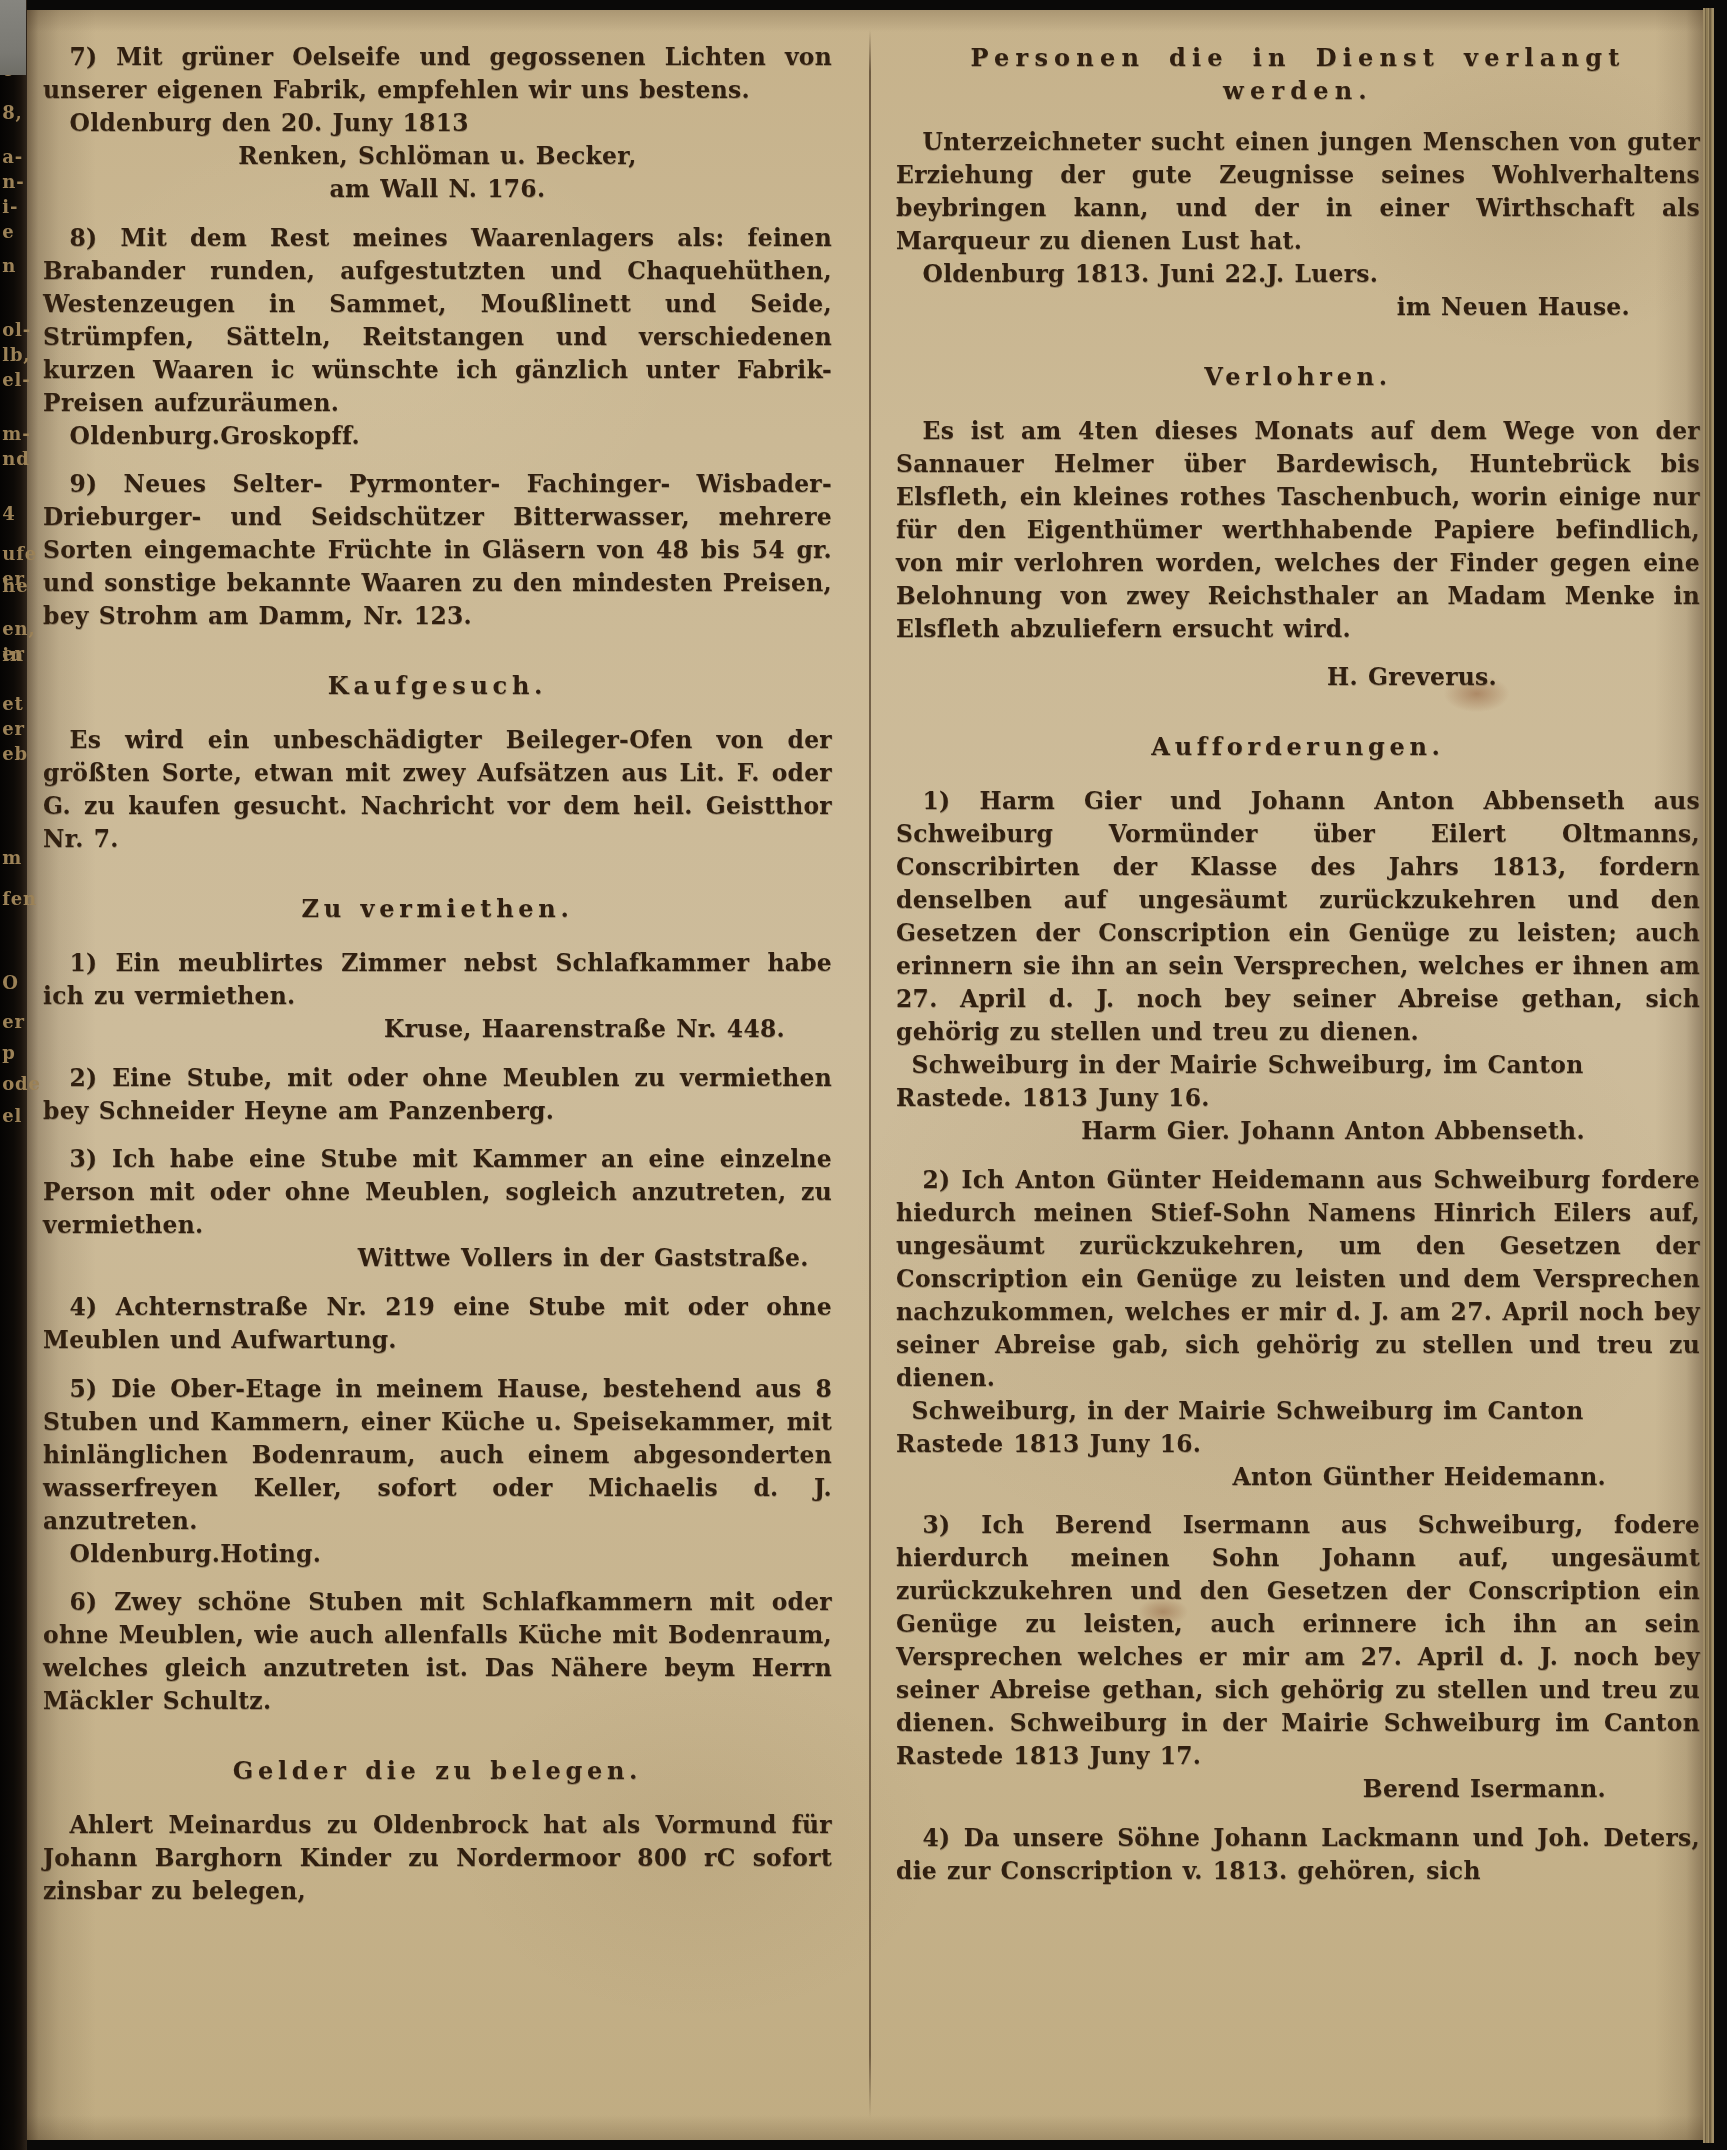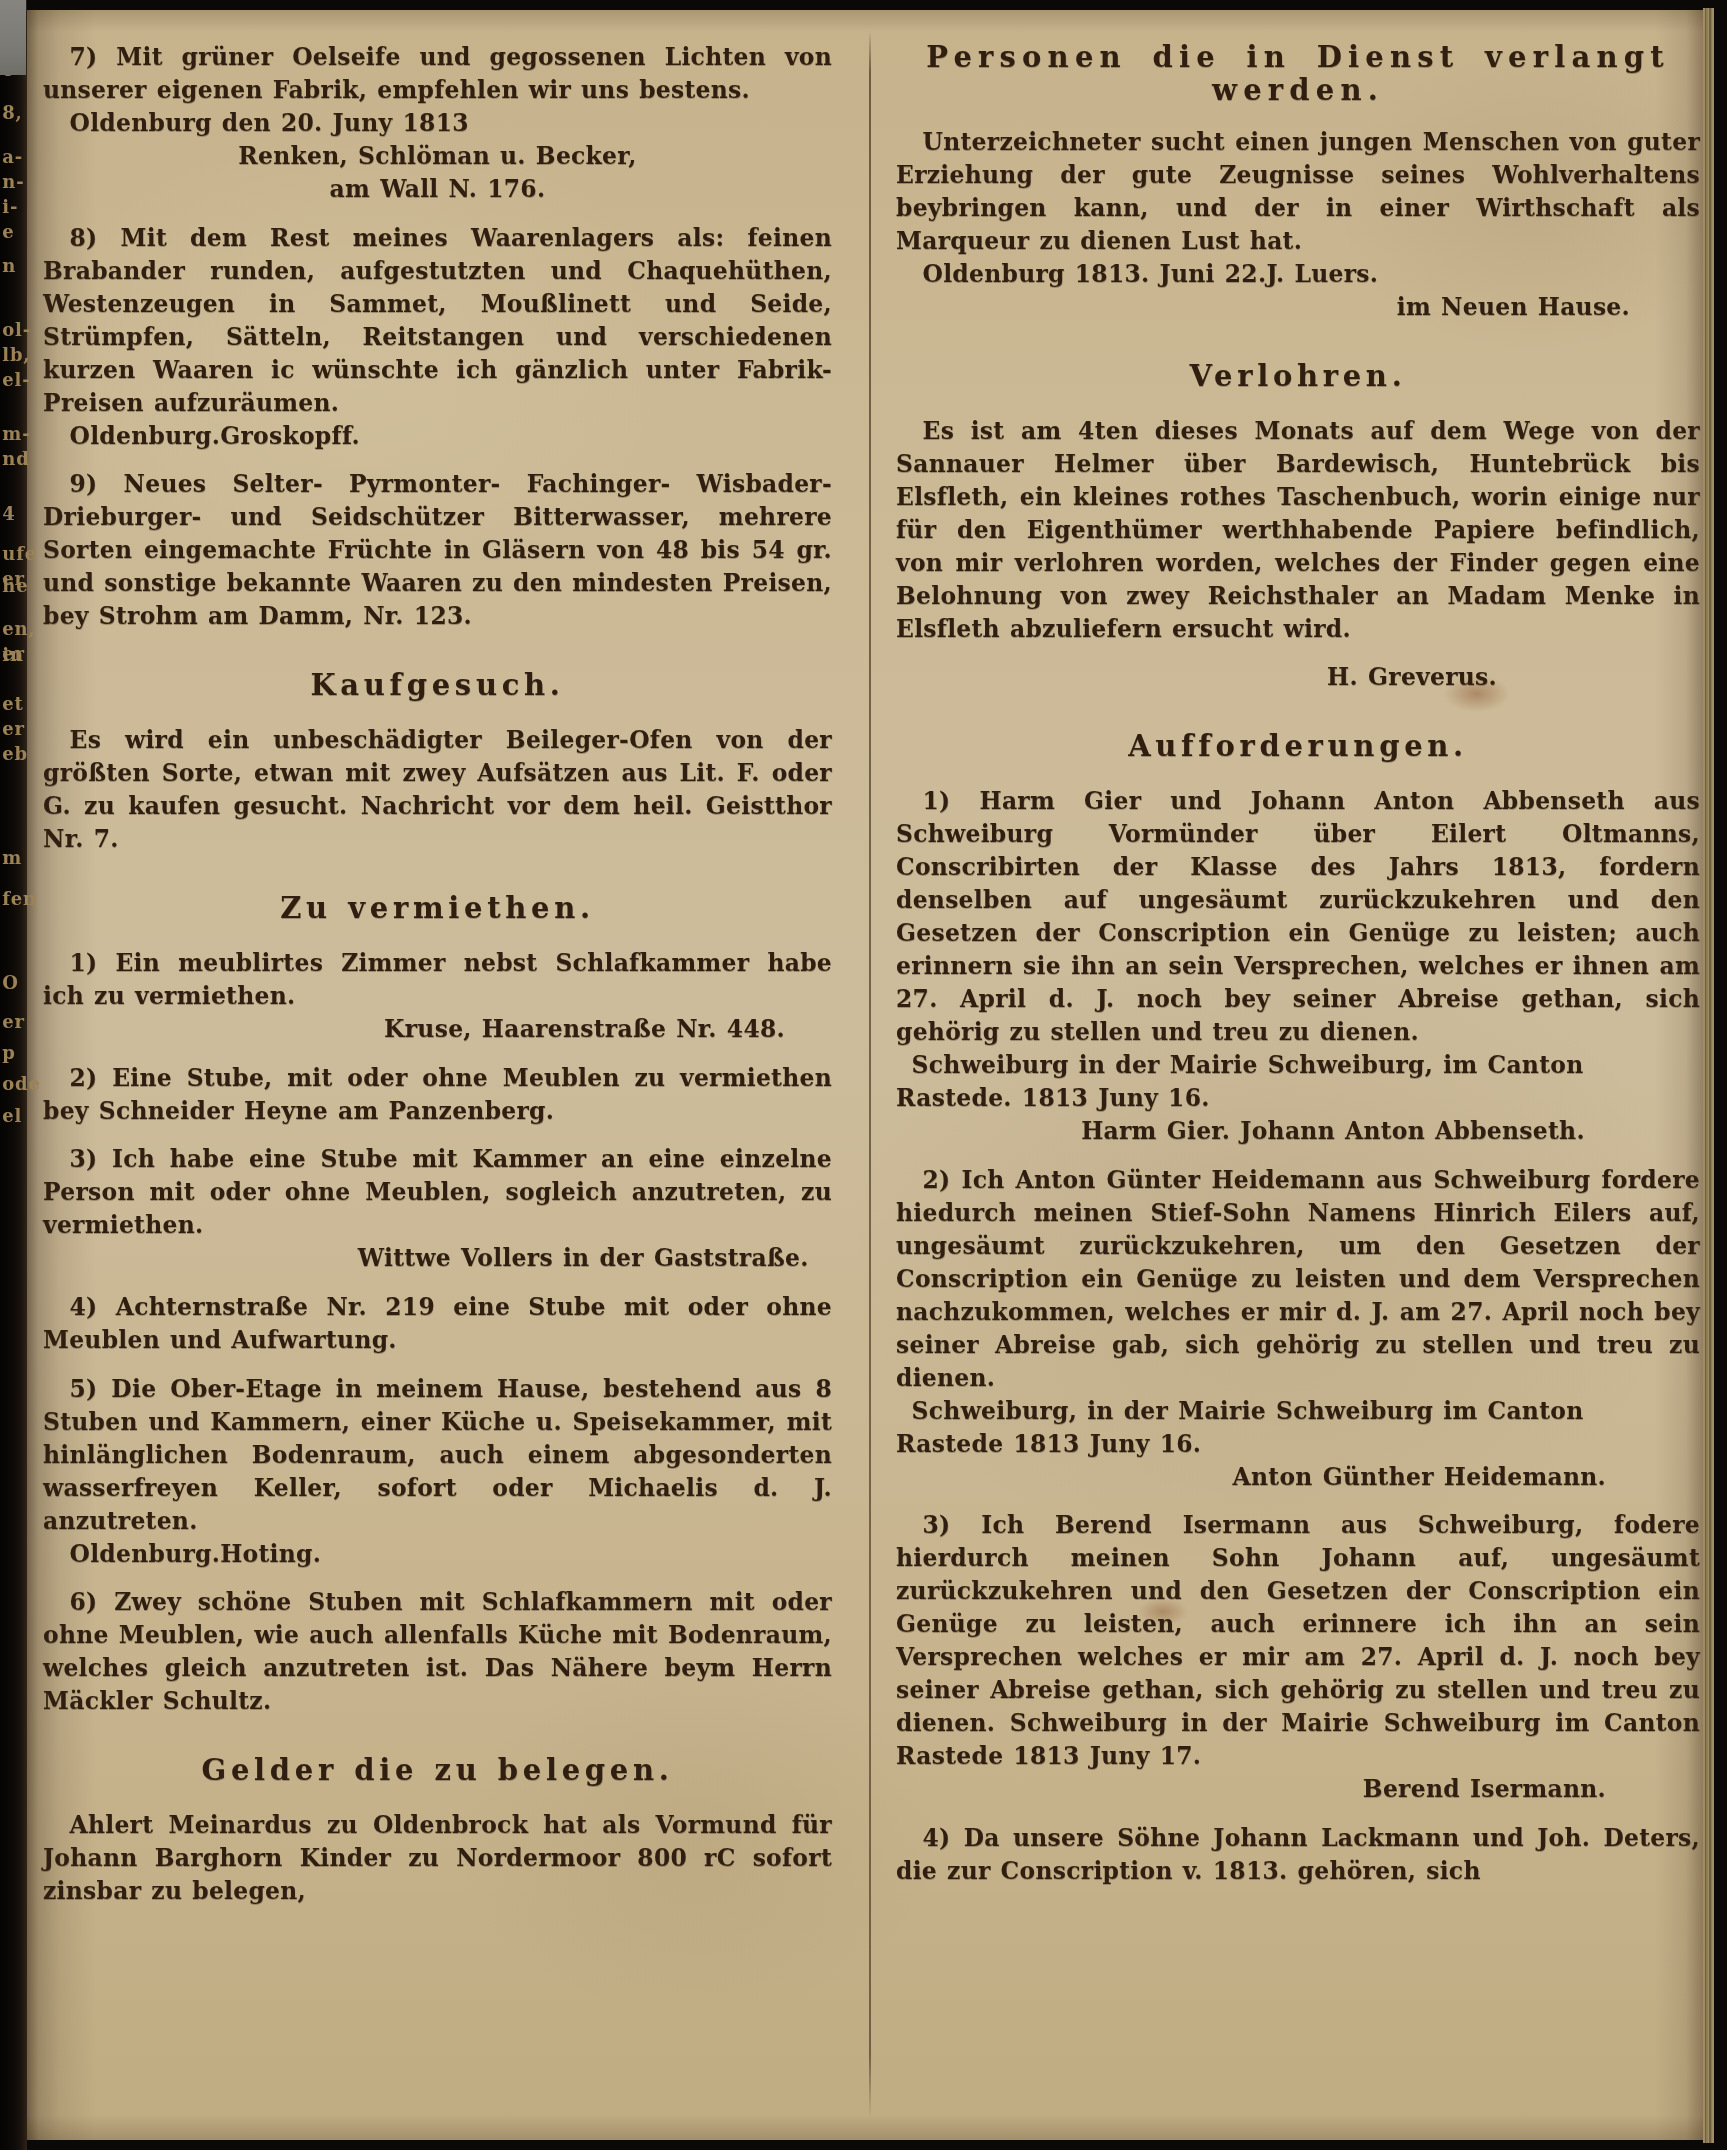--- a/index.html
+++ b/index.html
@@ -46,21 +46,21 @@
   .col-left{left:17px;width:789px}
   .col-right{left:870px;width:804px}
 
   .para{text-indent:26.5px;hyphens:auto}
   .line{text-indent:26.5px;text-align:left}
   .place{text-indent:15.6px;text-align:left}
   .center{text-align:center;text-indent:0}
   .right{text-align:right;text-indent:0}
   .mt{margin-top:15.6px}
 
-  .heading{text-align:center;text-indent:0;letter-spacing:4.7px;margin:36px 0 22px;font-size:29px}
+  .heading{text-align:center;text-indent:0;letter-spacing:4.7px;margin:36px 0 22px;font-size:24px}
   .heading-wide{letter-spacing:6.2px;word-spacing:9.4px;margin:0 0 18.7px}
 
   .split{display:flex;justify-content:flex-start;text-indent:0}
   .split .l{padding-left:26.5px}
 
   .pr30{padding-right:23.4px}
   .pr60{padding-right:47px}
   .pr90{padding-right:70px}
   .pr120{padding-right:94px}
   .pr190{padding-right:148px}

